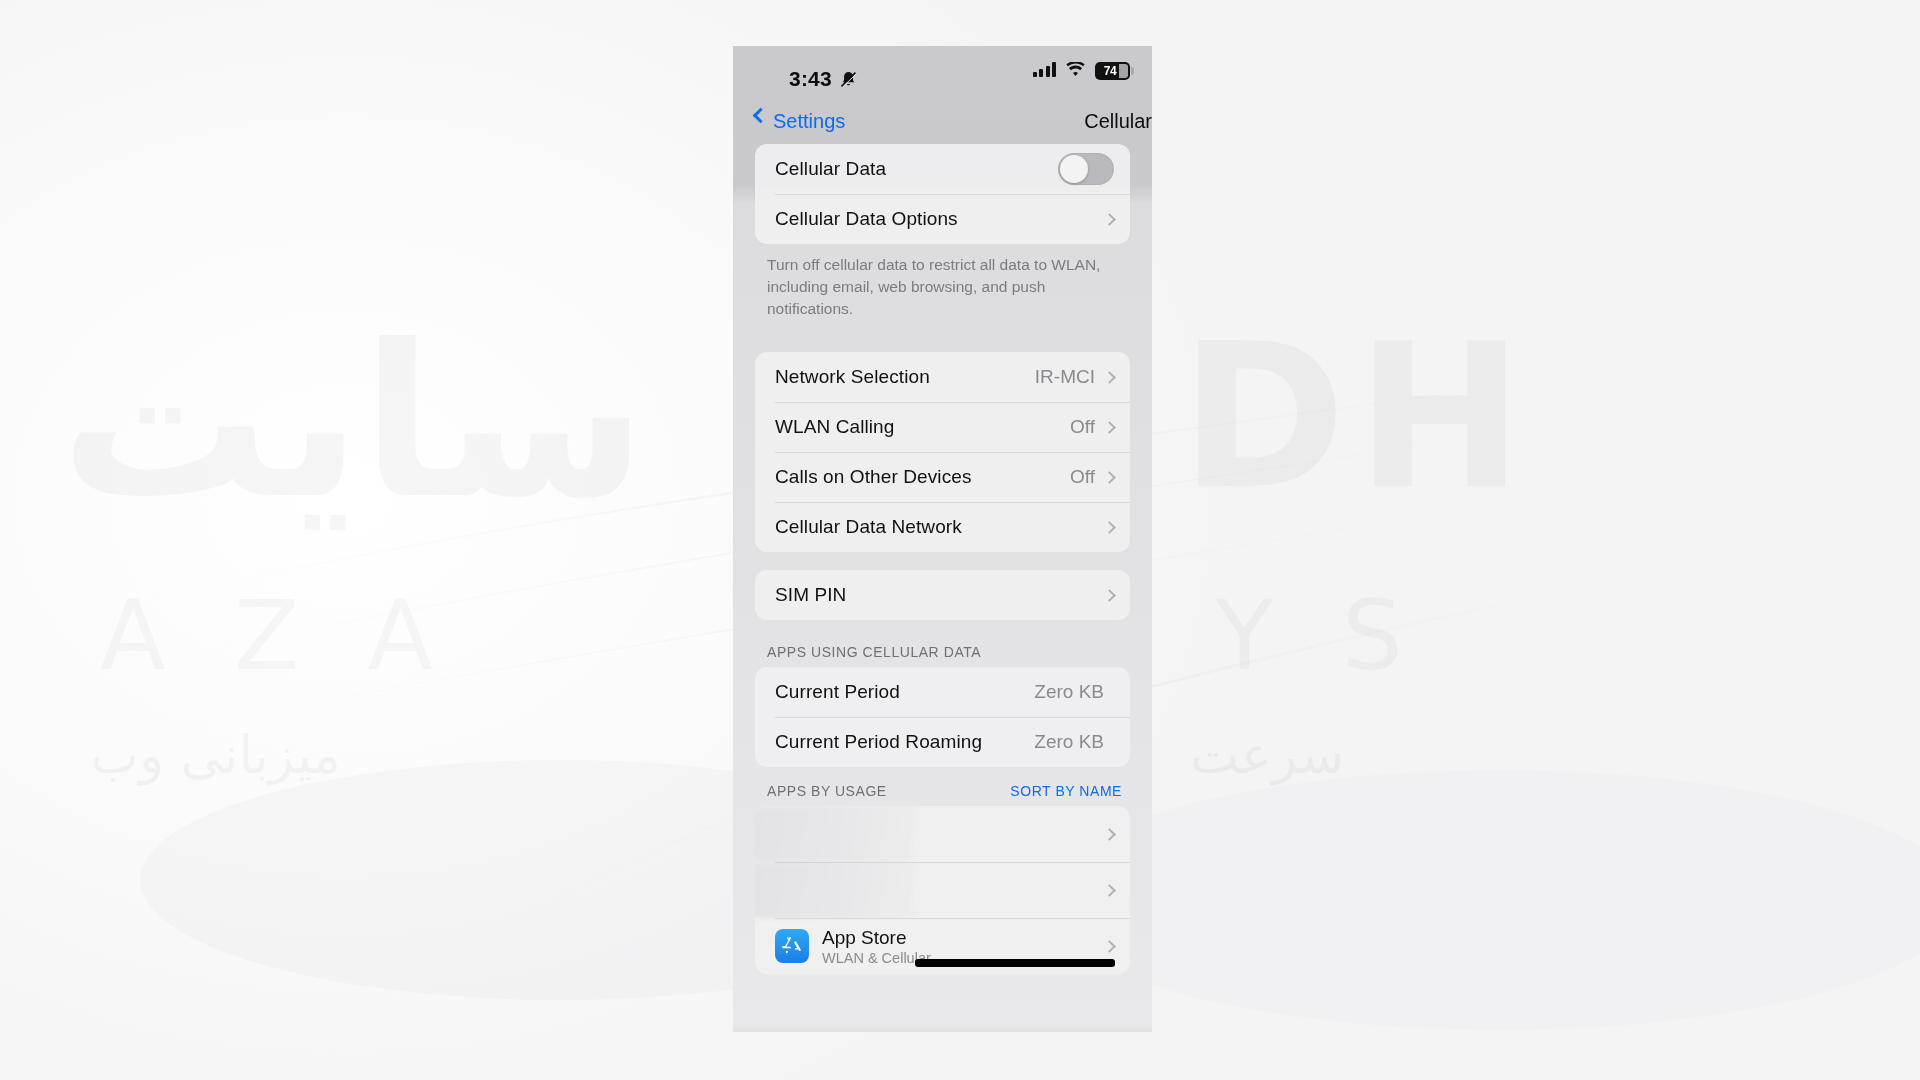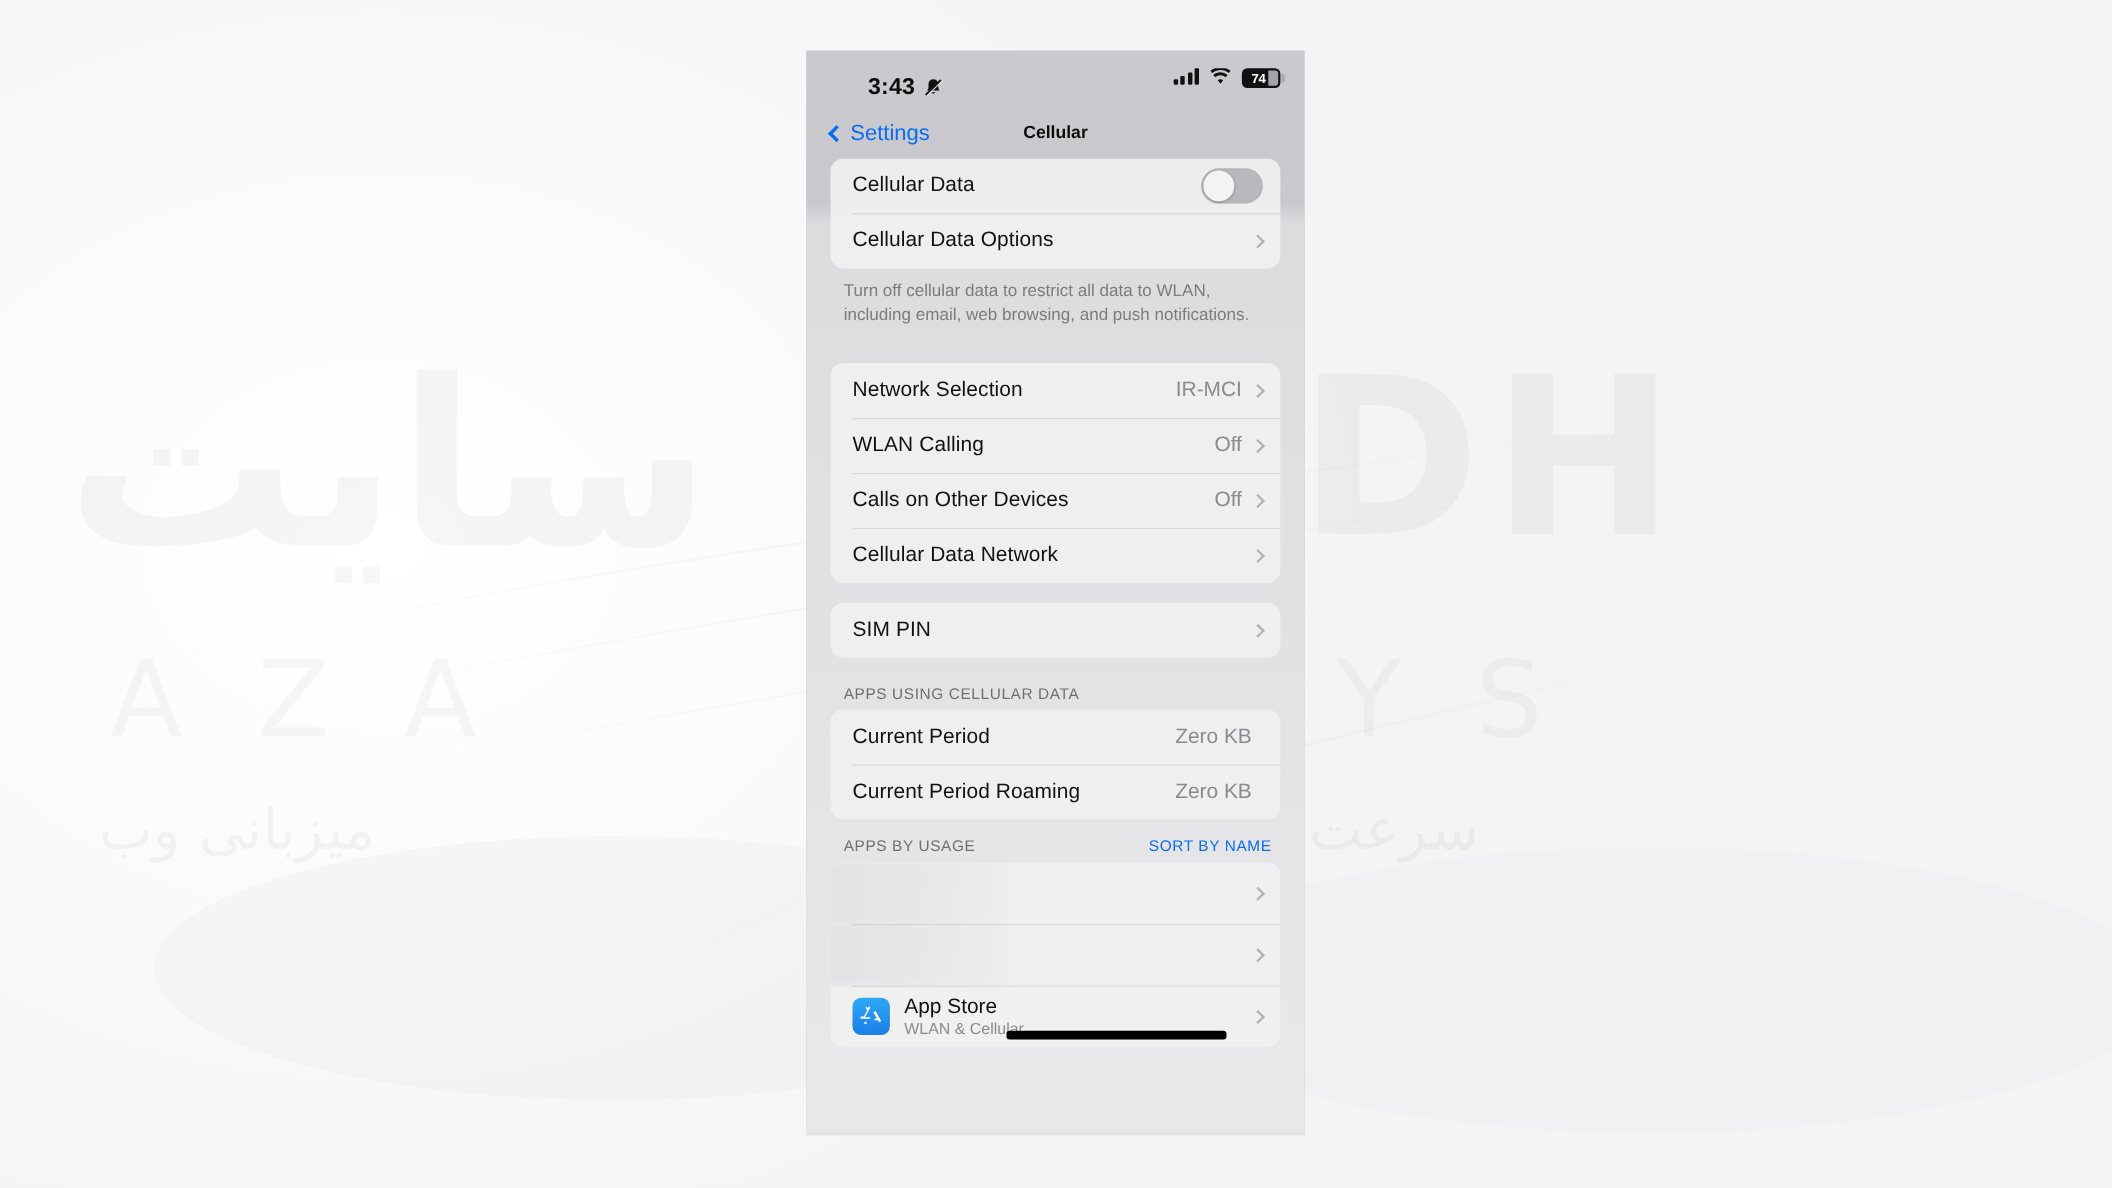--- a/index.html
+++ b/index.html
@@ -33,21 +33,21 @@
   .wm-lat-main  { left: 1180px; top: 300px; font-size: 200px; letter-spacing: 10px; font-weight: 700; }
   .wm-lat-sub   { left: 100px; top: 580px; font-size: 96px;  letter-spacing: 68px; font-weight: 400; opacity:.028; }
   .wm-lat-sub2  { left: 1215px; top: 580px; font-size: 96px;  letter-spacing: 68px; font-weight: 400; opacity:.028; }
   .wm-ar-sub    { left: 90px;  top: 725px; font-size: 52px;  font-weight: 400; opacity:.035; }
   .wm-ar-sub2   { left: 1190px; top: 725px; font-size: 52px; font-weight: 400; opacity:.035; }
 
   
   #phone {
     position: absolute;
     left: 733px; top: 46px;
-    width: 453px; height: 986px;
+    width: 419px; height: 986px;
     background: #c9c9ce;
     overflow: hidden;
   }
   
   #phone::before {
     content: "";
     position: absolute; inset: 0;
     background: linear-gradient(180deg, #c9c9ce 0%, #c8c8cd 14%, #dcdcdf 16%, #e9e9eb 100%);
   }
   .phone-inner { position: relative; height: 100%; }
@@ -101,31 +101,31 @@
   }
 
   
   .navbar {
     height: 46px;
     position: relative;
     display: flex; align-items: center;
     padding: 0 22px;
   }
   .nav-back {
-    display: flex; align-items: center; gap: 5px;
+    display: flex; gap: 5px;
     color: #0a6cf1; font-size: 20px; cursor: pointer;
   }
   .chev-back {
     display: inline-block; width: 11px; height: 11px;
     border-left: 3px solid #0a6cf1; border-bottom: 3px solid #0a6cf1;
     transform: rotate(45deg); margin-right: 2px;
   }
   .nav-title {
-    position: absolute; left: 0; right: 0; text-align: center;
-    font-size: 16px; font-weight: 700; color: #0d0d0e;
+    position: absolute; left: 0; right: 0; text-align: right;
+    font-size: 20px; font-weight: 400; color: #0d0d0e;
     pointer-events: none;
   }
 
   
   .content {
     position: relative;
     padding: 0 22px;
     height: calc(100% - 98px);
     overflow: hidden;
   }

